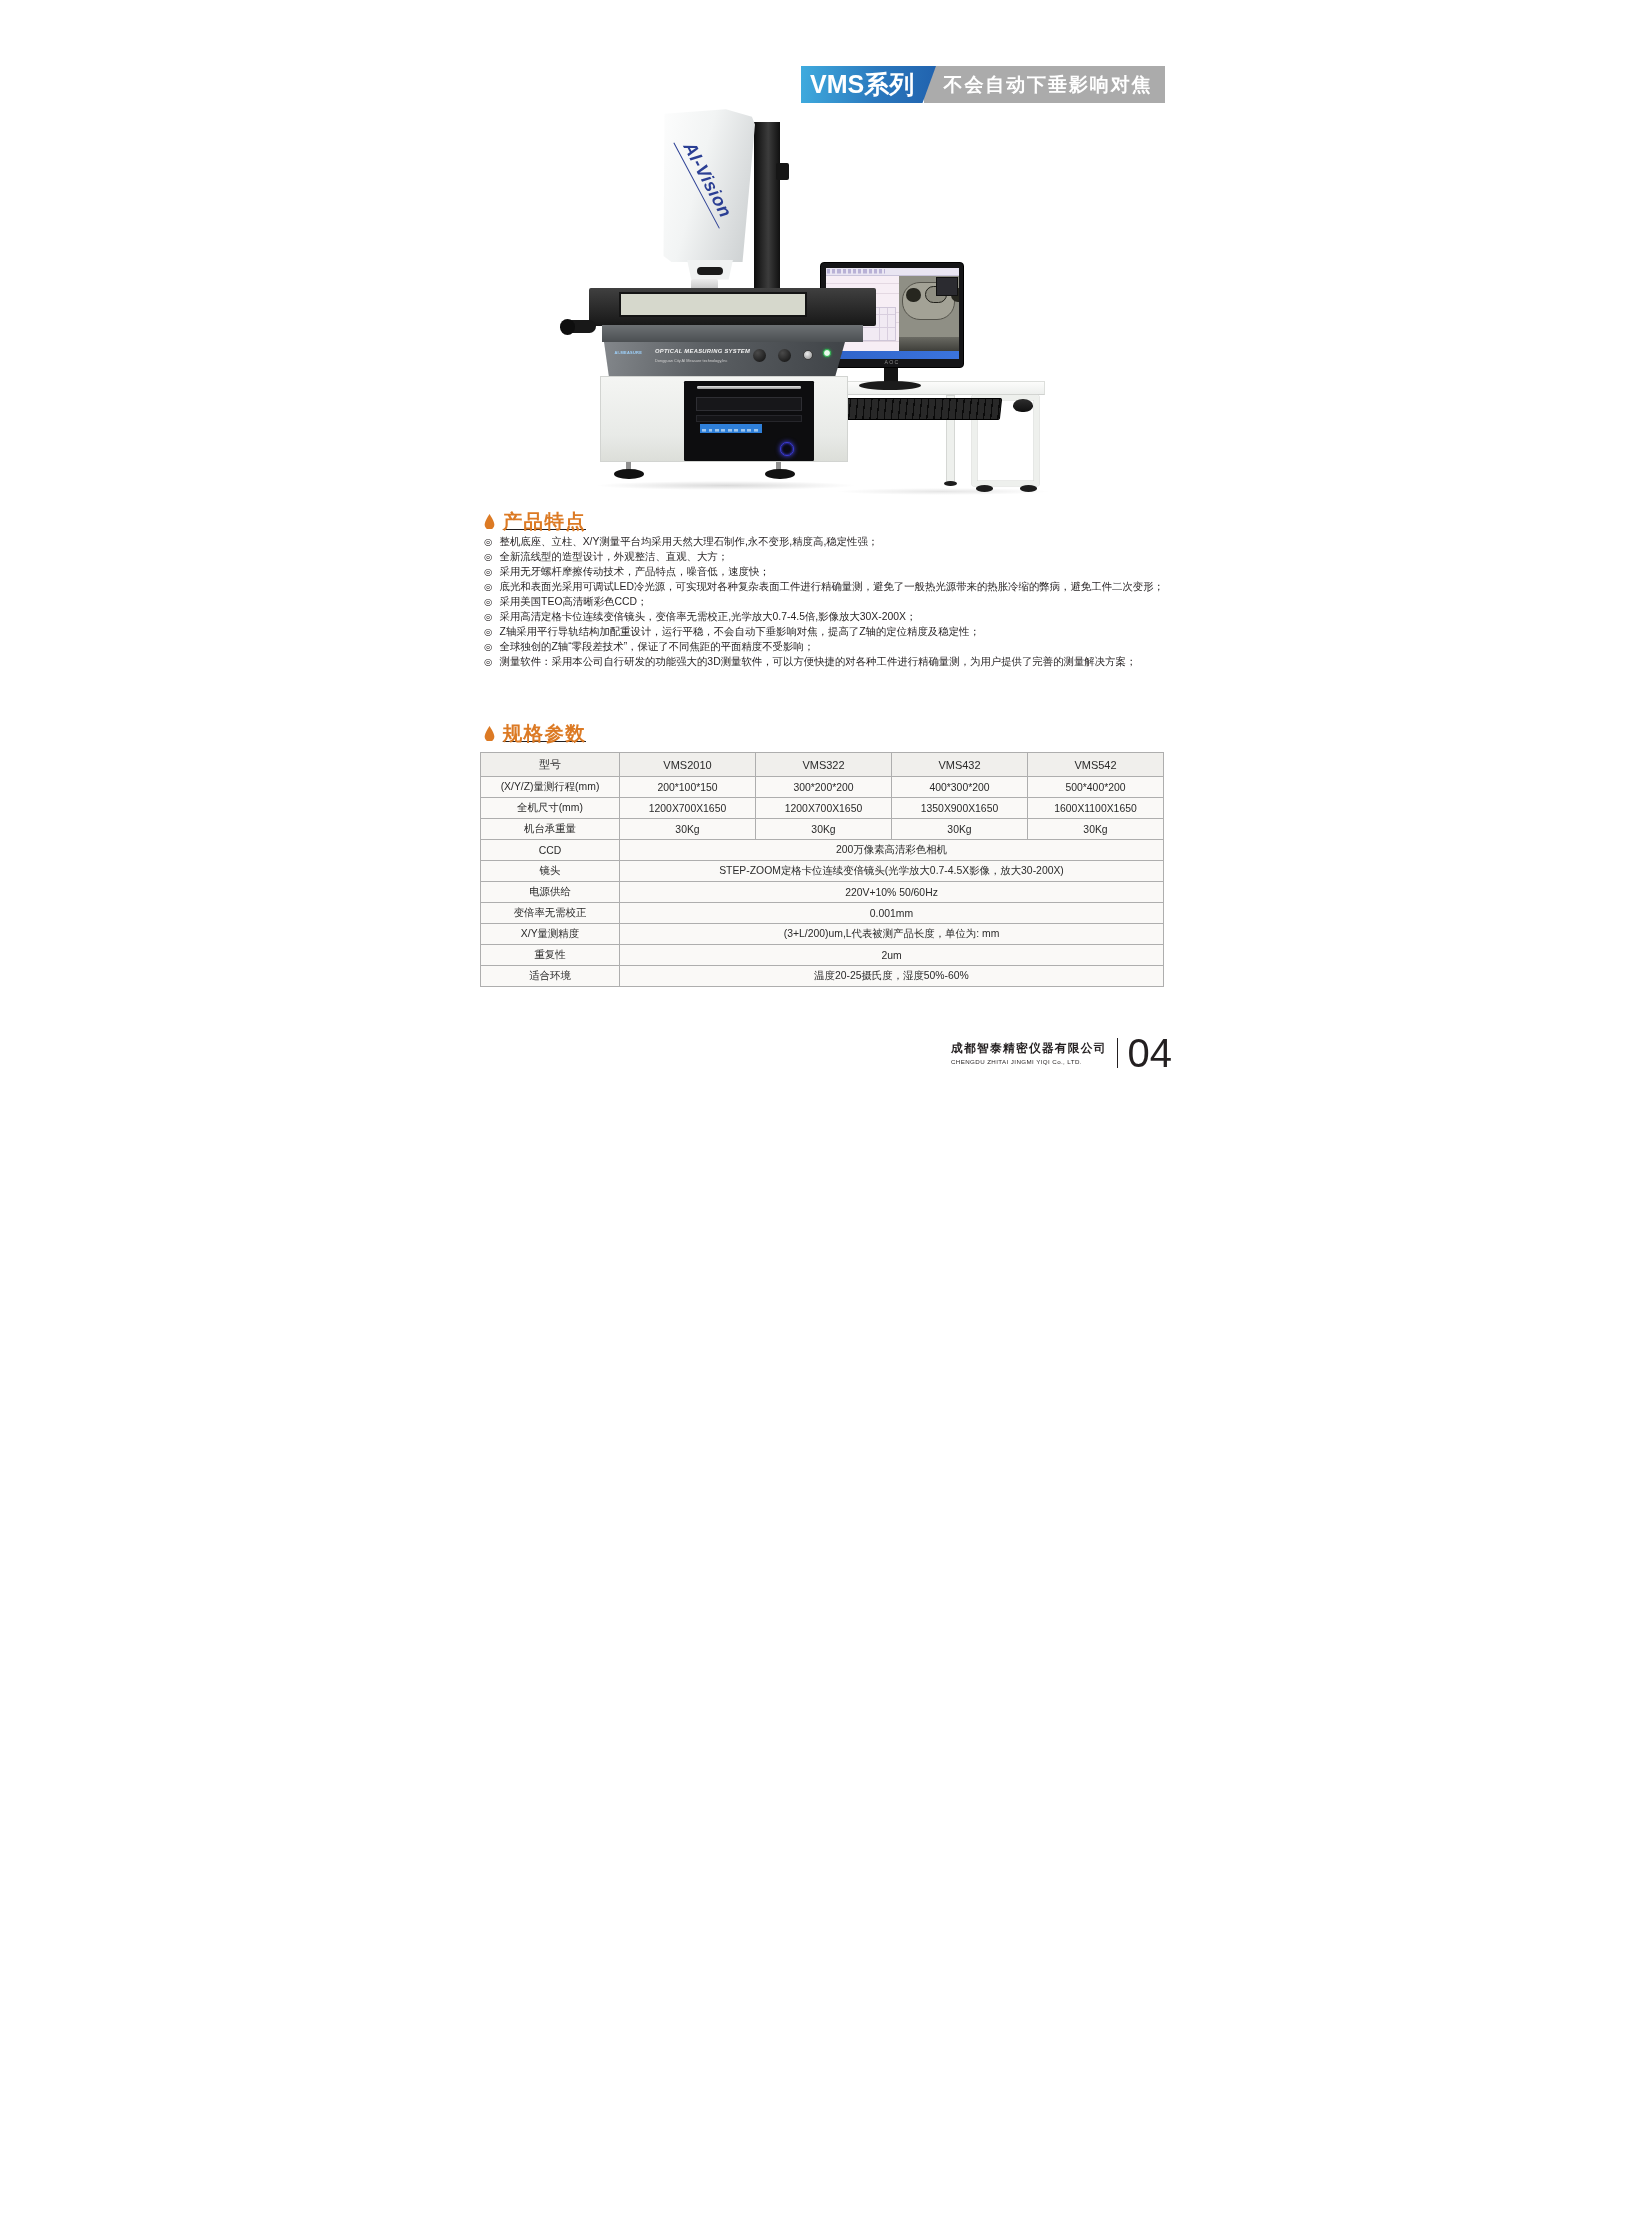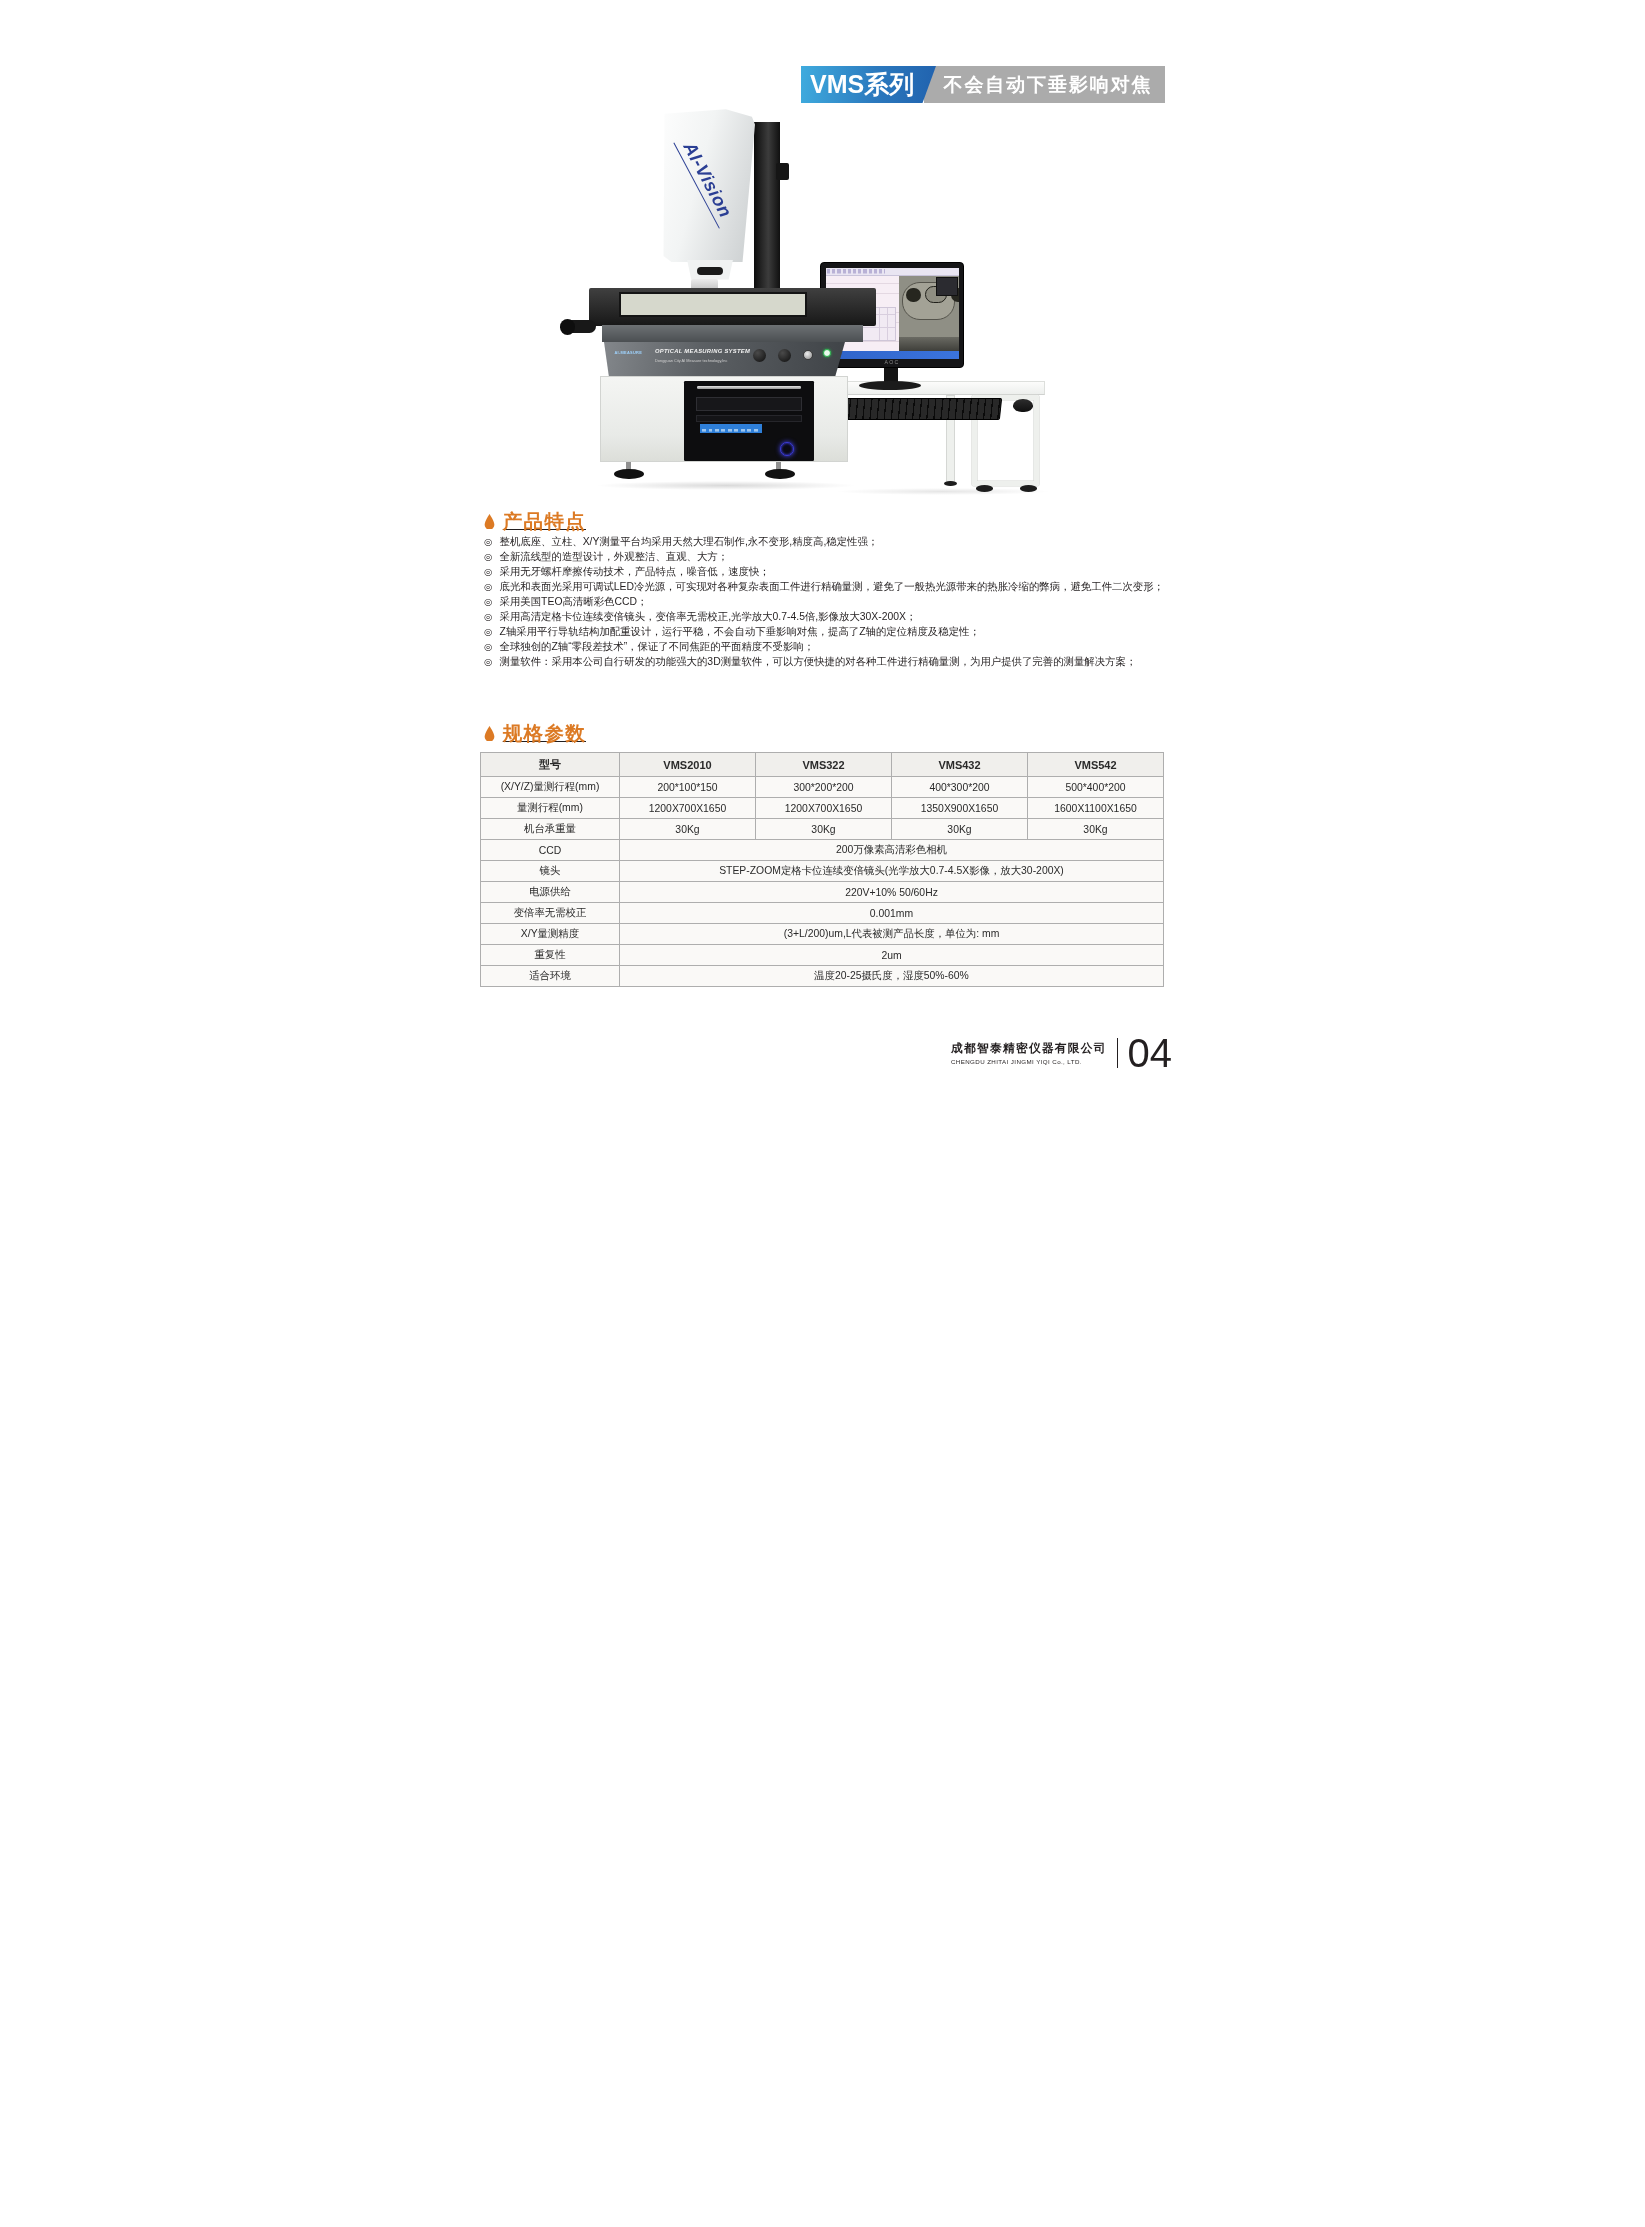--- a/index.html
+++ b/index.html
@@ -131,21 +131,21 @@
 
   
   .feat-list{position:absolute;left:73px;top:534px;}
   .feat-item{display:flex;align-items:center;gap:7.1px;height:15px;font-size:10.4px;color:#231f20;white-space:nowrap;}
   .feat-bullet{font-size:9.7px;line-height:1;}
 
   
   .spec-table{position:absolute;left:69px;top:752px;width:684px;border-collapse:collapse;table-layout:fixed;}
   .spec-table th,.spec-table td{border:1px solid #aeaeae;text-align:center;vertical-align:middle;
         font-size:10.4px;color:#2a2a2a;background:#faf9f7;height:20px;padding:0 2.6px;}
-  .spec-table th{background:#f0efec;font-weight:bold;font-size:11px;height:23px;}
+  .spec-table th{background:#f0efec;font-weight:normal;font-size:11px;height:23px;}
 
   
   .note{position:absolute;left:69px;top:982px;font-size:10.7px;line-height:17px;color:#231f20;}
   .note-line2{padding-left:43px;}
 
   
   .footer{position:absolute;right:62px;top:1033px;display:flex;align-items:center;gap:9.7px;}
   .f-company{text-align:left;}
   .f-cn{font-size:11.7px;font-weight:bold;letter-spacing:1.3px;color:#231f20;}
   .f-en{font-size:6.2px;letter-spacing:0.4px;color:#231f20;margin-top:1.3px;}
@@ -316,21 +316,21 @@
     </thead>
     <tbody>
       <tr>
         <td>(X/Y/Z)量测行程(mm)</td>
         <td>200*100*150</td>
         <td>300*200*200</td>
         <td>400*300*200</td>
         <td>500*400*200</td>
       </tr>
       <tr>
-        <td>量测行程(mm)</td>
+        <td>全机尺寸(mm)</td>
         <td>1200X700X1650</td>
         <td>1200X700X1650</td>
         <td>1350X900X1650</td>
         <td>1600X1100X1650</td>
       </tr>
       <tr>
         <td>机台承重量</td>
         <td>30Kg</td>
         <td>30Kg</td>
         <td>30Kg</td>

